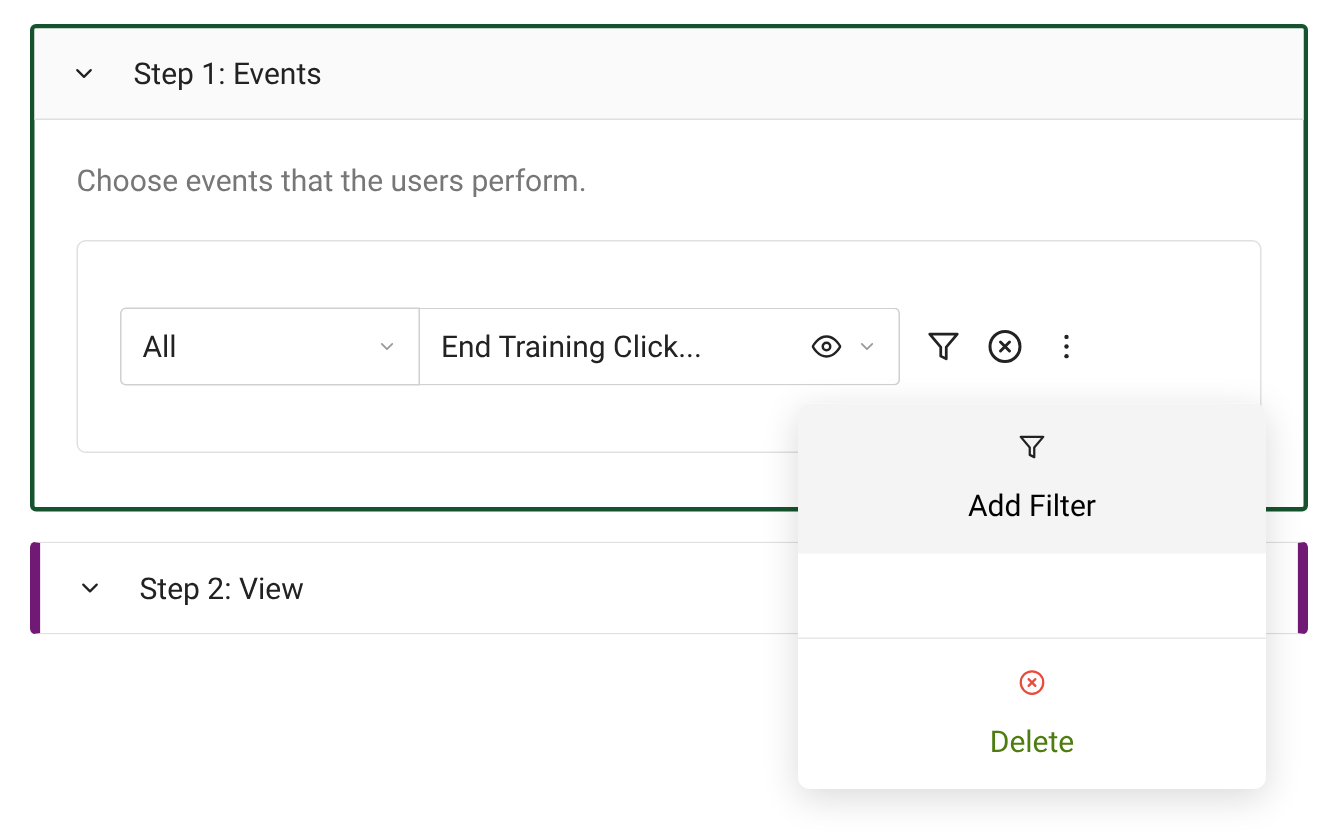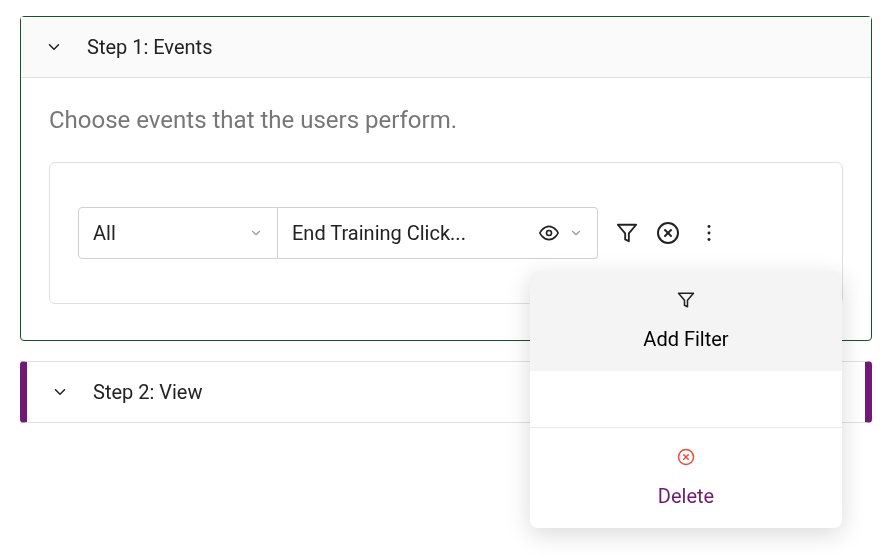--- a/index.html
+++ b/index.html
@@ -11,21 +11,21 @@
       font-family: -apple-system, BlinkMacSystemFont, "Segoe UI", Roboto, Helvetica, Arial, sans-serif;
       background: #fff;
       width: 892px;
       height: 556px;
       overflow: hidden;
     }
     .container {
       padding: 16px 20px;
     }
     .step-section {
-      border: 1px solid #14532d;
+      border: 3px solid #14532d;
       border-radius: 4px;
       background: #fff;
       margin-bottom: 0;
     }
     .step-header {
       display: flex;
       align-items: center;
       padding: 18px 24px;
       background: #fafafa;
       border-bottom: 1px solid #e0e0e0;
@@ -42,21 +42,21 @@
     }
     .step-title {
       font-size: 20px;
       font-weight: 400;
       color: #222;
     }
     .step-body {
       padding: 28px 28px 36px 28px;
     }
     .step-description {
-      font-size: 24px;
+      font-size: 20px;
       color: #777;
       margin-bottom: 28px;
     }
     .event-box {
       border: 1px solid #e0e0e0;
       border-radius: 6px;
       padding: 44px 28px;
       position: relative;
     }
     .event-row {
@@ -129,21 +129,21 @@
       padding: 20px 22px;
       cursor: pointer;
       font-size: 20px;
       gap: 18px;
       flex-direction: column;
     }
     .menu-item.highlighted {
       background: #f4f4f4;
     }
     .menu-item.danger {
-      color: #701a75;
+      color: #4d7c0f;
     }
     .menu-spacer {
       height: 56px;
     }
     .menu-divider {
       height: 1px;
       background: #e8e8e8;
     }
     .step2 {
       margin-top: 20px;

